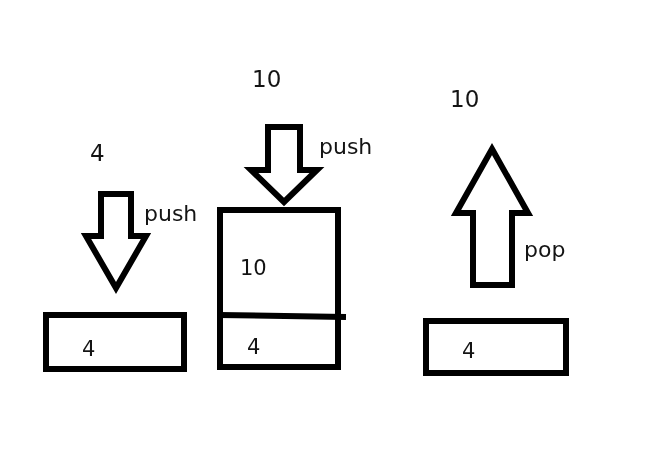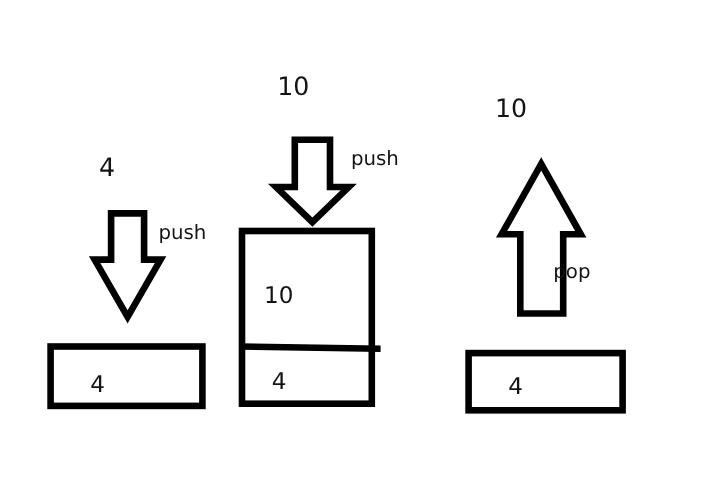--- a/index.html
+++ b/index.html
@@ -19,21 +19,21 @@
     position: absolute;
     color: #141414;
     font-family: "DejaVu Sans", sans-serif;
     white-space: nowrap;
     line-height: 1;
   }
   .lbl-value {
     font-size: 23px;
   }
   .lbl-op {
-    font-size: 18px;
+    font-size: 22px;
   }
   .lbl-cell {
     font-size: 21px;
   }
   svg.layer {
     position: absolute;
     left: 0;
     top: 0;
     width: 646px;
     height: 455px;
@@ -81,17 +81,17 @@
   <div class="lbl lbl-value" style="left:252px; top:68px;">10</div>
 
   <div class="lbl lbl-op" style="left:319px; top:136px;">push</div>
 
   <div class="lbl lbl-cell" style="left:240px; top:258px;">10</div>
 
   <div class="lbl lbl-cell" style="left:247px; top:337px;">4</div>
 
   <div class="lbl lbl-value" style="left:450px; top:88px;">10</div>
 
-  <div class="lbl lbl-op" style="left:503px; top:239px;">pop</div>
+  <div class="lbl lbl-op" style="left:524px; top:239px;">pop</div>
 
   <div class="lbl lbl-cell" style="left:462px; top:341px;">4</div>
 
 </div>
 
 </body></html>

